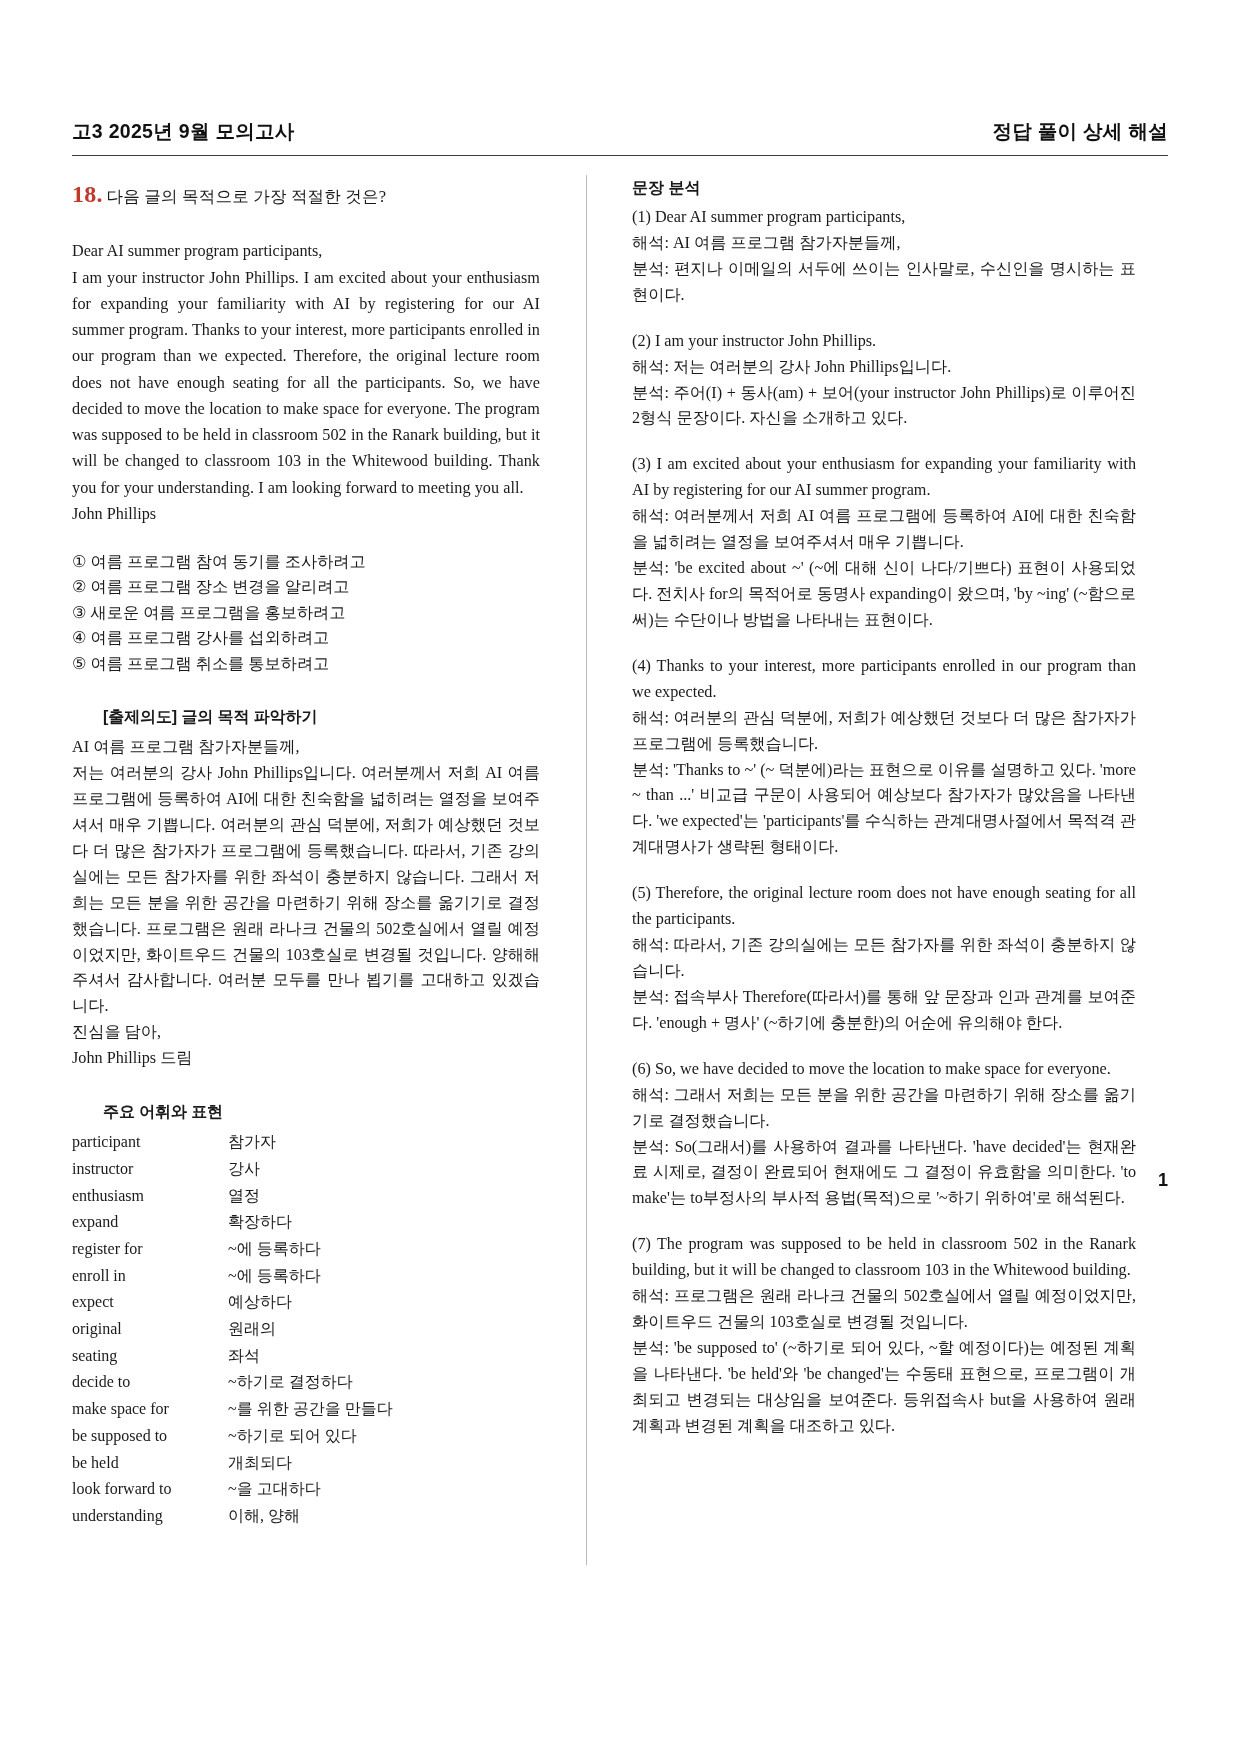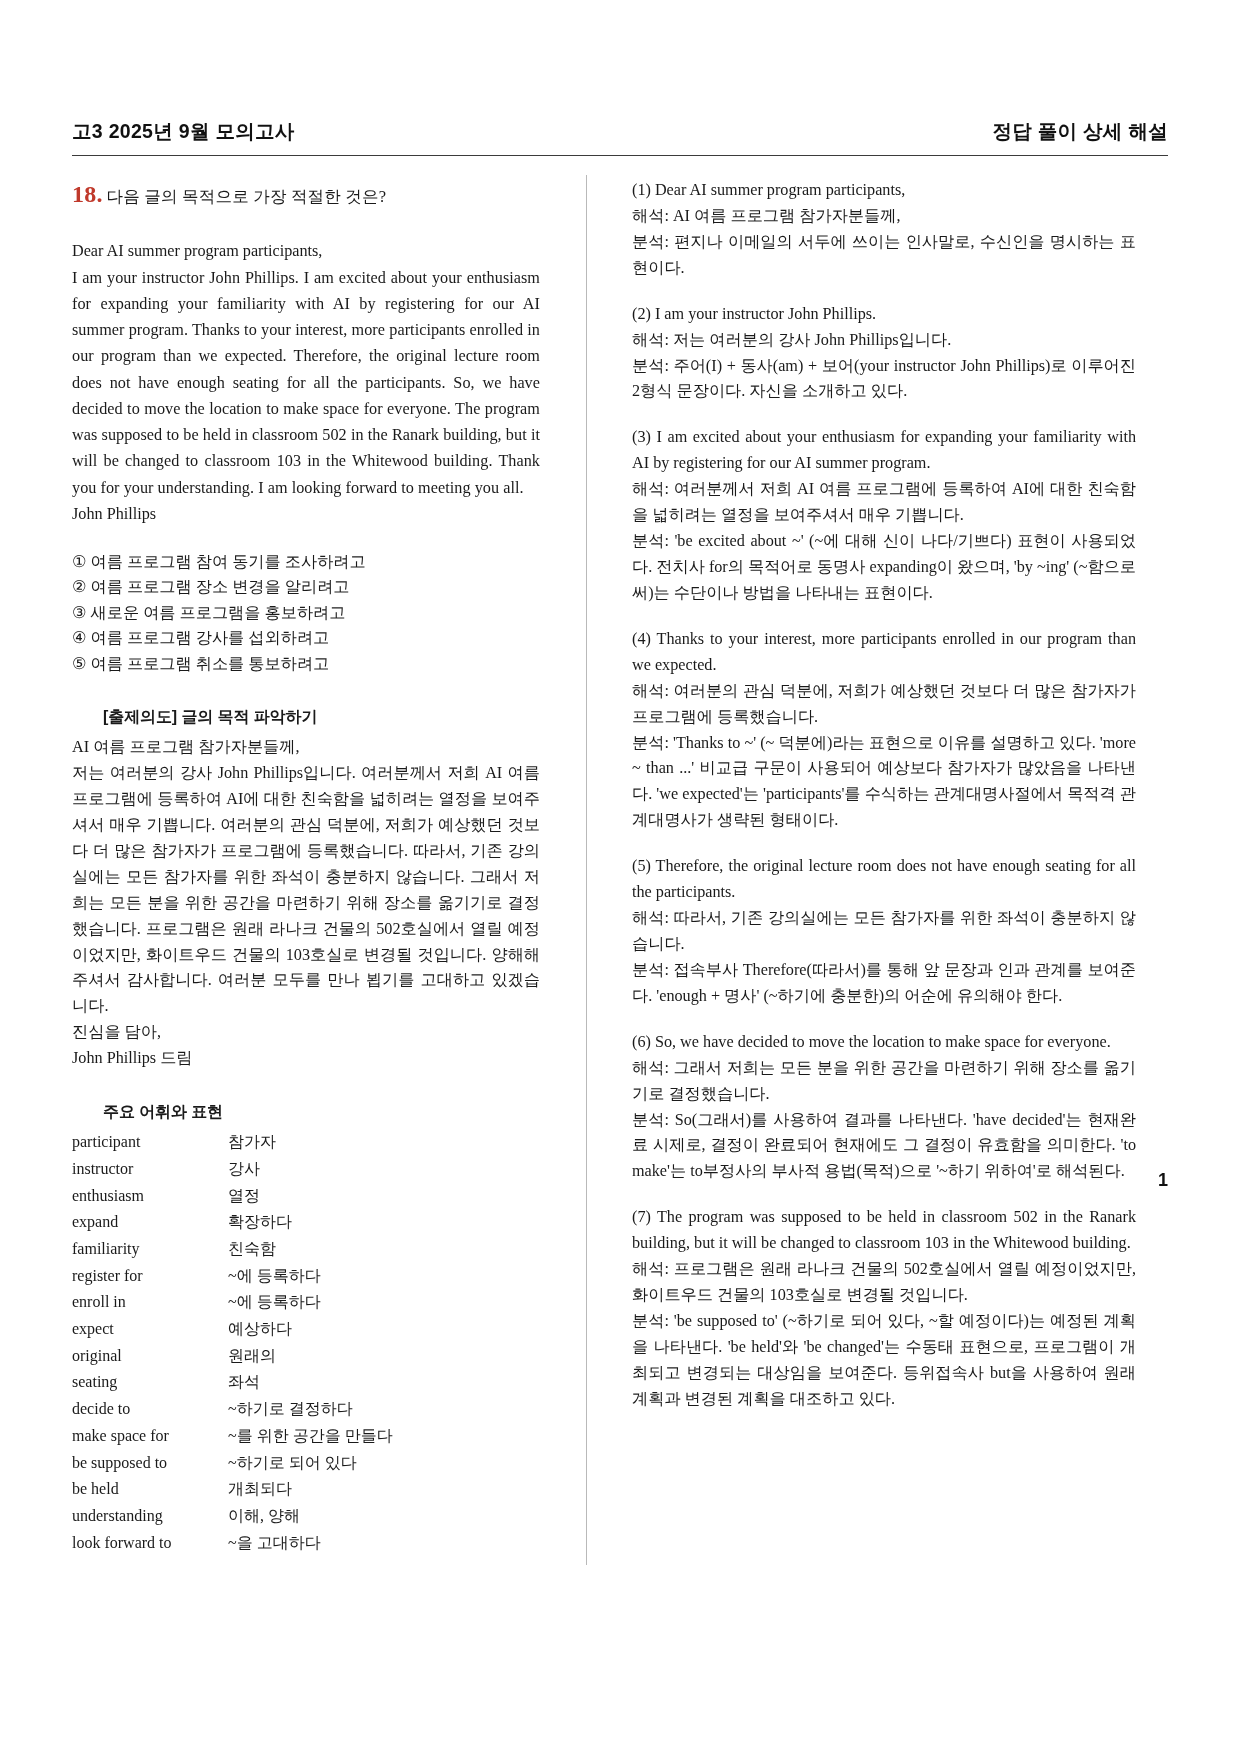--- a/index.html
+++ b/index.html
@@ -237,24 +237,20 @@
         </tr>
         <tr>
           <td class="en">enthusiasm</td>
           <td class="ko">열정</td>
         </tr>
         <tr>
           <td class="en">expand</td>
           <td class="ko">확장하다</td>
         </tr>
         <tr>
-          <td class="en">familiarity</td>
-          <td class="ko">친숙함</td>
-        </tr>
-        <tr>
           <td class="en">register for</td>
           <td class="ko">~에 등록하다</td>
         </tr>
         <tr>
           <td class="en">enroll in</td>
           <td class="ko">~에 등록하다</td>
         </tr>
         <tr>
           <td class="en">expect</td>
           <td class="ko">예상하다</td>
@@ -277,34 +273,35 @@
         </tr>
         <tr>
           <td class="en">be supposed to</td>
           <td class="ko">~하기로 되어 있다</td>
         </tr>
         <tr>
           <td class="en">be held</td>
           <td class="ko">개최되다</td>
         </tr>
         <tr>
+          <td class="en">look forward to</td>
+          <td class="ko">~을 고대하다</td>
+        </tr>
+        <tr>
           <td class="en">understanding</td>
           <td class="ko">이해, 양해</td>
         </tr>
-        <tr>
-          <td class="en">look forward to</td>
-          <td class="ko">~을 고대하다</td>
-        </tr>
       </tbody>
     </table>
 
   </div>
 
   <div class="col-right">
 
+    <div class="an-title">문장 분석</div>
 
     <div class="an-item">
       <p class="an-en">(1) Dear AI summer program participants,</p>
       <p class="an-ko">해석: AI 여름 프로그램 참가자분들께,</p>
       <p class="an-ko">분석: 편지나 이메일의 서두에 쓰이는 인사말로, 수신인을 명시하는 표현이다.</p>
     </div>
 
     <div class="an-item">
       <p class="an-en">(2) I am your instructor John Phillips.</p>
       <p class="an-ko">해석: 저는 여러분의 강사 John Phillips입니다.</p>

